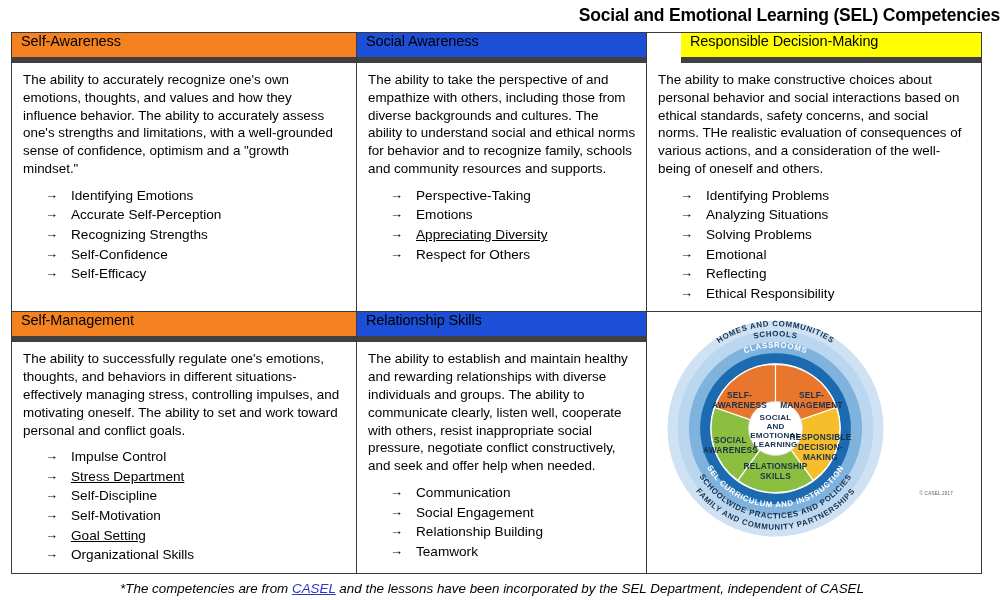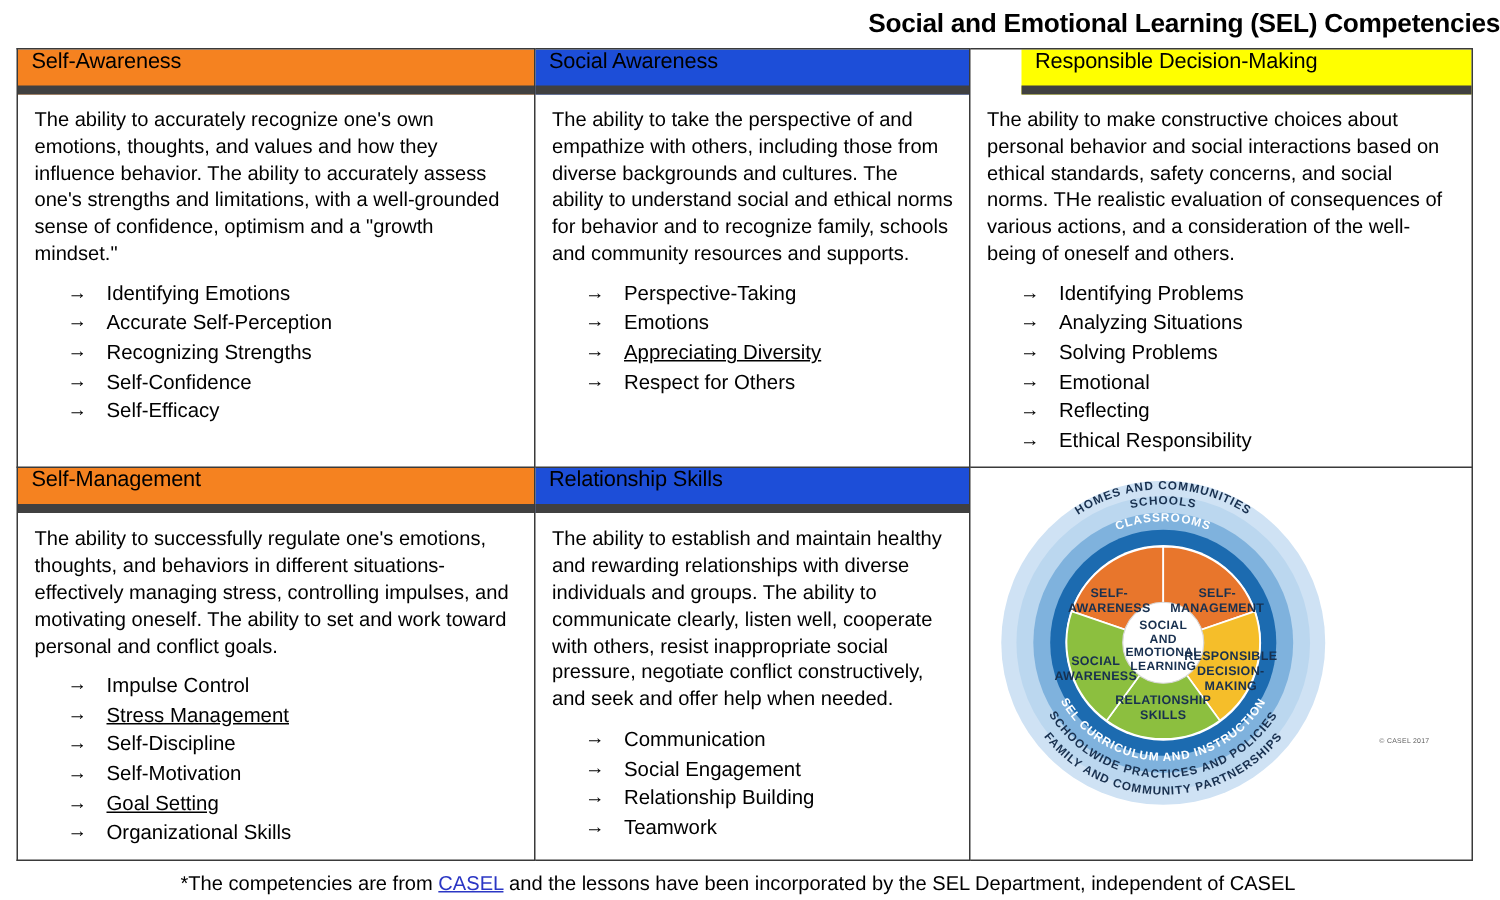--- a/index.html
+++ b/index.html
@@ -87,20 +87,21 @@
   }
   .link {
     color: #000000;
     text-decoration: underline;
   }
   .footnote {
     text-align: center;
     font-size: 13.4px;
     padding: 7px 16px 0 0;
     margin: 0;
+    font-style: italic;
   }
   .footnote .link { color: #2b36c4; }
 
   
   .wheel-cell-inner {
     position: relative;
     height: 236px;
     width: 100%;
   }
   .wheel {
@@ -199,21 +200,21 @@
       </tr>
 
       <tr>
 
         <td>
           <div class="cell-header hdr-orange">Self-Management</div>
           <div class="cell-body">
             <p class="desc">The ability to successfully regulate one's emotions, thoughts, and behaviors in different situations- effectively managing stress, controlling impulses, and motivating oneself.  The ability to set and work toward personal and conflict goals.</p>
             <ul class="arrows">
               <li><span class="arrow-glyph">→</span><span>Impulse Control</span></li>
-              <li><span class="arrow-glyph">→</span><a class="link">Stress Management</a></li>
+              <li><span class="arrow-glyph">→</span><a class="link">Stress Department</a></li>
               <li><span class="arrow-glyph">→</span><span>Self-Discipline</span></li>
               <li><span class="arrow-glyph">→</span><span>Self-Motivation</span></li>
               <li><span class="arrow-glyph">→</span><a class="link">Goal Setting</a></li>
               <li><span class="arrow-glyph">→</span><span>Organizational Skills</span></li>
             </ul>
           </div>
         </td>
 
         <td>
           <div class="cell-header hdr-green">Relationship Skills</div>

